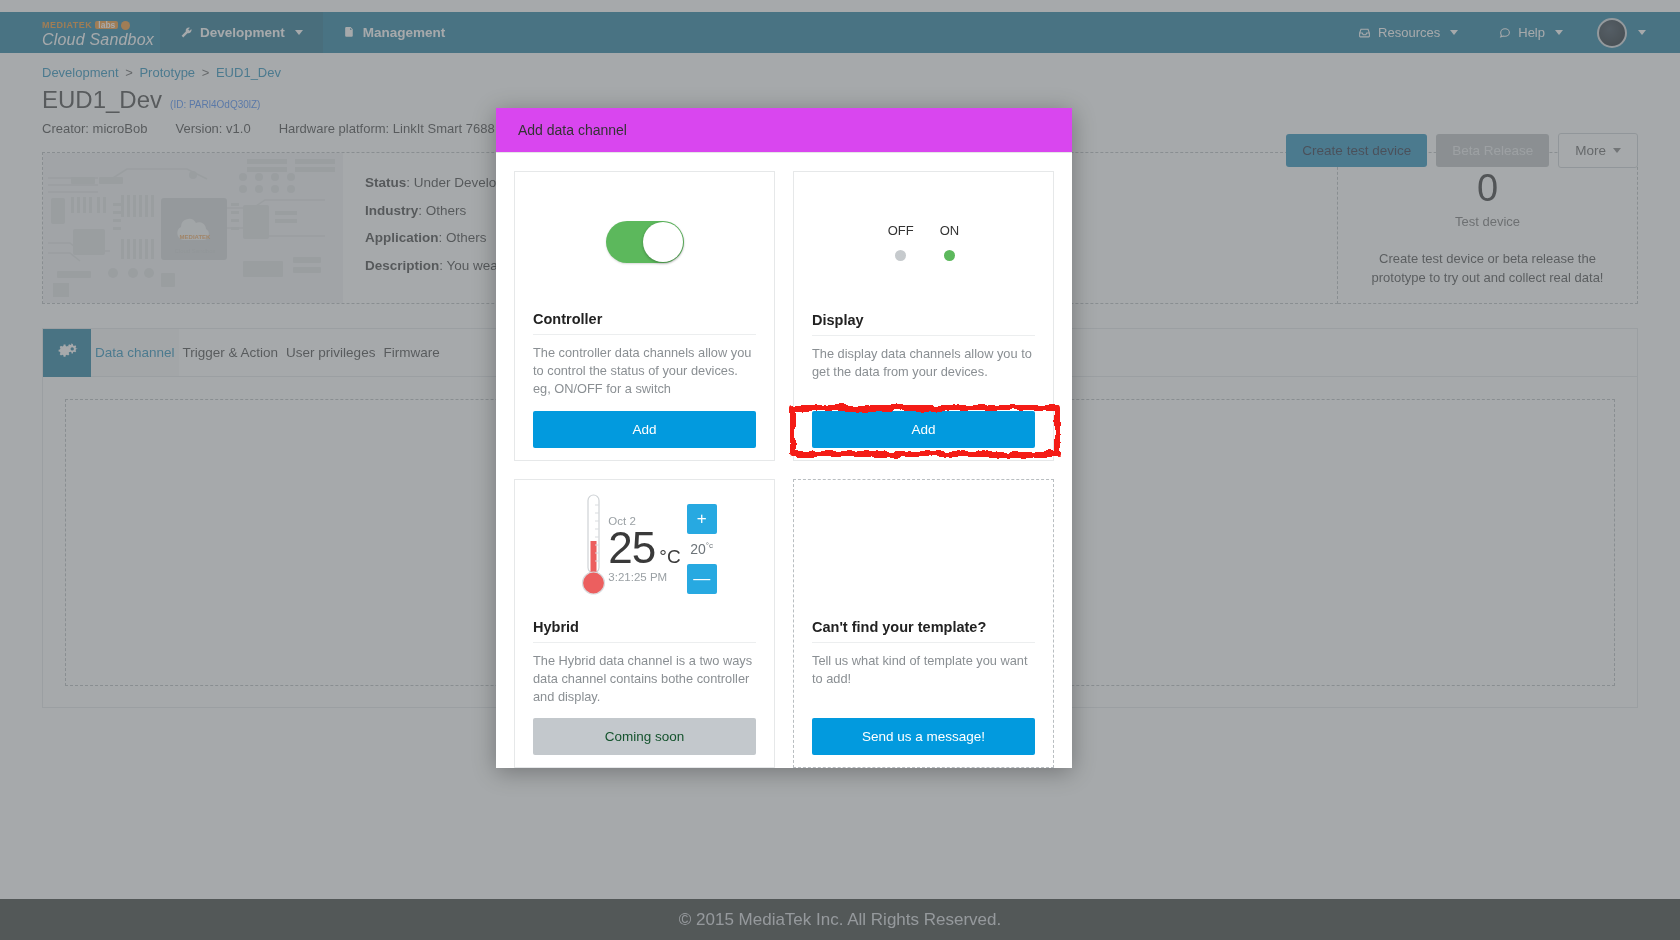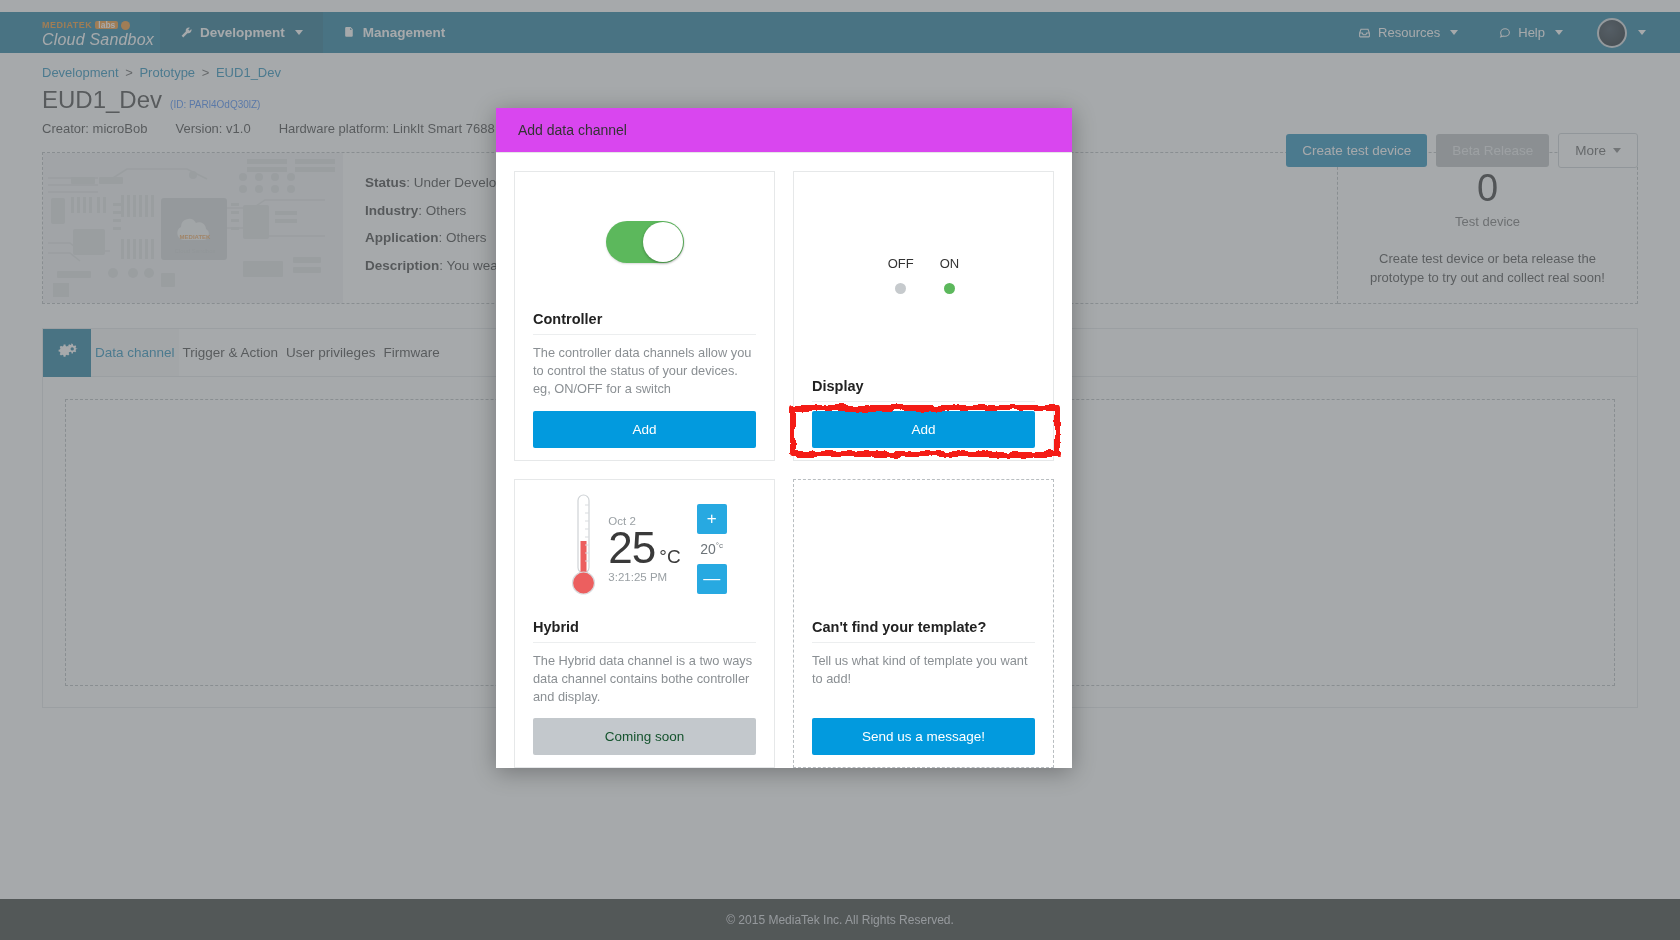--- a/index.html
+++ b/index.html
@@ -88,21 +88,21 @@
   }
   .hdr-actions {
     position: absolute; right: 42px; top: 80px;
     display: flex; gap: 9px; align-items: center;
   }
   .btn {
     font-size: 13.5px; border: none; cursor: pointer;
     padding: 9px 16px; border-radius: 3px;
     font-family: "Liberation Sans", sans-serif;
   }
-  .btn-primary { background: #1283b4; color: #ffffff; }
+  .btn-primary { background: #1283b4; color: #0f172a; }
   .btn-muted   { background: #b7bbbe; color: #e6e8e9; }
   .btn-ghost   { background: #ffffff; color: #555; border: 1px solid #c9ced1; display: flex; align-items: center; gap: 7px; }
   .caret-dark {
     width: 0; height: 0;
     border-left: 4.5px solid transparent;
     border-right: 4.5px solid transparent;
     border-top: 5px solid #777;
     display: inline-block;
   }
 
@@ -169,21 +169,21 @@
     gap: 16px;
   }
   .dropzone .msg { font-size: 13.5px; color: #333; }
   .dz-btn { background: #1283b4; color: #fff; padding: 9px 30px; border: none; border-radius: 3px; font-size: 13.5px; cursor: pointer; font-family: "Liberation Sans", sans-serif; }
 
   
   .footer {
     position: absolute; left: 0; right: 0; bottom: 0;
     height: 41px; background: #272a27;
     display: flex; align-items: center; justify-content: center;
-    color: #d2d5d8; font-size: 12px;
+    color: #d2d5d8; font-size: 17px;
   }
 
   
   .overlay {
     position: absolute; inset: 0;
     background: rgba(112,116,120,0.62);
     z-index: 50;
   }
   .modal {
     position: absolute;
@@ -253,21 +253,21 @@
     background: #ffffff; box-shadow: 0 1px 3px rgba(0,0,0,0.3);
   }
   
   .dispart { display: flex; gap: 26px; align-items: center; }
   .dispcol { display: flex; flex-direction: column; align-items: center; gap: 12px; }
   .dispcol .lbl { font-size: 13px; color: #333; }
   .dot { width: 11px; height: 11px; border-radius: 50%; }
   .dot.off { background: #c6cacd; }
   .dot.on  { background: #5cb85c; }
   
-  .hybart { display: flex; align-items: center; gap: 10px; padding-left: 6px; }
+  .hybart { display: flex; align-items: center; padding-left: 6px; }
   .hyb-mid { display: flex; flex-direction: column; align-items: flex-start; }
   .hyb-date { font-size: 11.5px; color: #9aa0a4; margin-bottom: 1px; }
   .hyb-val { display: flex; align-items: flex-end; }
   .hyb-num { font-size: 44px; color: #3a3a3a; line-height: .92; letter-spacing: -1px; }
   .hyb-unit { font-size: 19px; color: #3a3a3a; margin-left: 4px; margin-top: 2px; }
   .hyb-time { font-size: 11.5px; color: #9aa0a4; margin-top: 3px; }
   .hyb-right { display: flex; flex-direction: column; align-items: center; gap: 7px; margin-left: 6px; }
   .sqbtn {
     width: 30px; height: 30px; background: #27a9e1; color: #fff;
     display: flex; align-items: center; justify-content: center;
@@ -474,21 +474,21 @@
         </div>
         <div>
           <b>Description</b><span>: </span><span>You wearable</span>
         </div>
       </div>
     </div>
 
     <div class="info-right">
       <div class="big-num">0</div>
       <div class="big-num-cap">Test device</div>
-      <div class="hint">Create test device or beta release the prototype to try out and collect real soon!</div>
+      <div class="hint">Create test device or beta release the prototype to try out and collect real data!</div>
     </div>
   </div>
 
   <div class="panel">
     <div class="tabs">
       <div class="tab-icon">
         <svg width="24" height="24" viewBox="0 0 24 24" fill="#ffffff">
           <path d="M9.5 7.5a3 3 0 103 3 3 3 0 00-3-3zm0 4.4a1.4 1.4 0 111.4-1.4 1.4 1.4 0 01-1.4 1.4z"></path>
           <path d="M8.3 2.8l-.3 1.8-1.5.7-1.6-.9-1.6 1.6.9 1.6-.7 1.5-1.8.3v2.3l1.8.3.7 1.5-.9 1.6 1.6 1.6 1.6-.9 1.5.7.3 1.8h2.3l.3-1.8 1.5-.7 1.6.9 1.6-1.6-.9-1.6.7-1.5 1.8-.3V9.4l-1.8-.3-.7-1.5.9-1.6-1.6-1.6-1.6.9-1.5-.7-.3-1.8z" fill-opacity=".0"></path>
           <path d="M16.5 2.2l-.2 1.3-1 .4-1.1-.6-1 1 .6 1.1-.4 1-1.3.2v1.4l1.3.2.4 1-.6 1.1 1 1 1.1-.6 1 .4.2 1.3h1.4l.2-1.3 1-.4 1.1.6 1-1-.6-1.1.4-1 1.3-.2V7.6l-1.3-.2-.4-1 .6-1.1-1-1-1.1.6-1-.4-.2-1.3zm.7 4a1.7 1.7 0 11-1.7 1.7 1.7 1.7 0 011.7-1.7z"></path>
@@ -540,20 +540,21 @@
             <span class="lbl">OFF</span>
             <span class="dot off"></span>
           </div>
           <div class="dispcol">
             <span class="lbl">ON</span>
             <span class="dot on"></span>
           </div>
         </div>
       </div>
       <div class="card-title">Display</div>
+      <div class="card-desc">The display data channels allow you to get the data from your devices.</div>
       <button class="card-btn">Add</button>
     </div>
 
     <div class="card">
       <div class="card-art">
         <div class="hybart">
           <span>
             <svg width="30" height="112" viewBox="0 0 30 112">
               <rect x="10" y="4" width="11" height="78" rx="5.5" fill="#ffffff" stroke="#cfd3d6" stroke-width="1.2"></rect>
               <rect x="12.5" y="50" width="6" height="36" fill="#ec5f5f"></rect>

